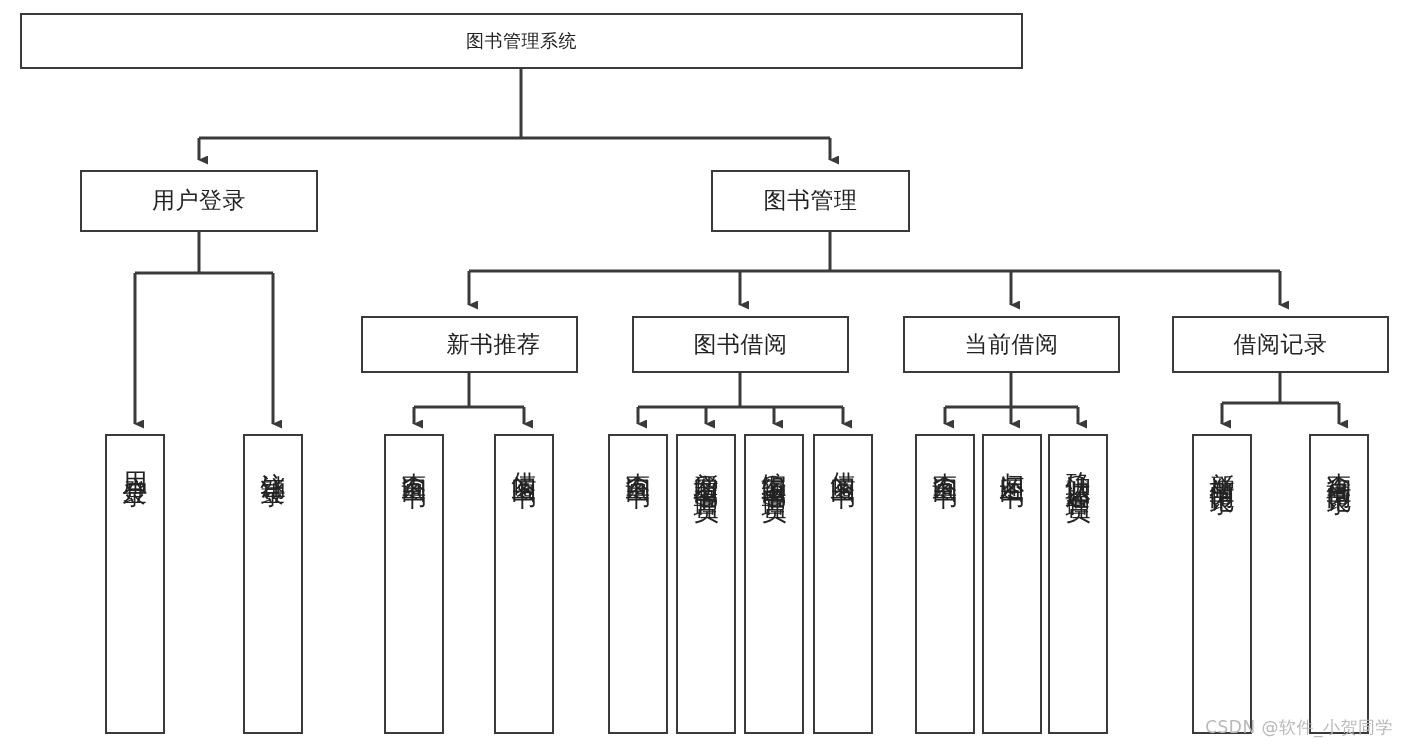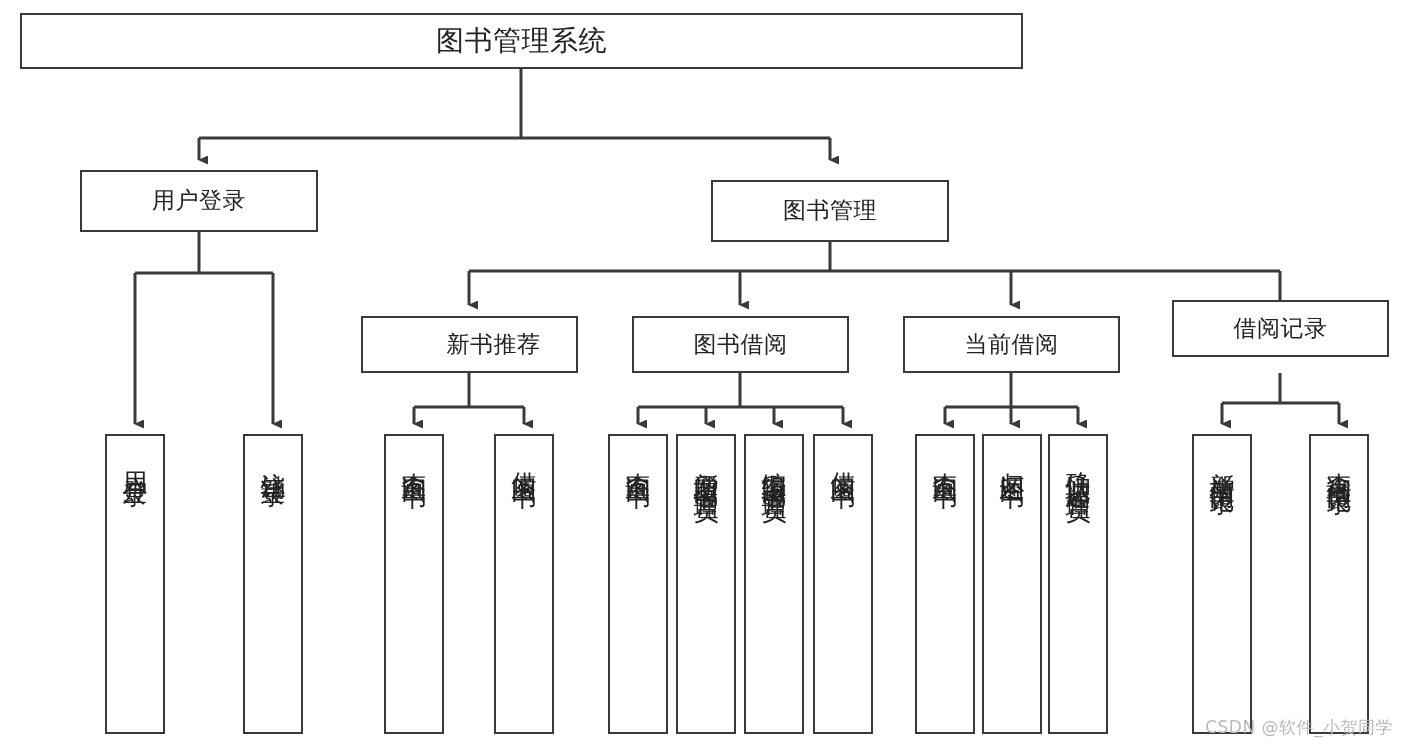--- a/index.html
+++ b/index.html
@@ -40,21 +40,21 @@
   .node .label {
     display: block;
     line-height: 1.12;
     letter-spacing: 0.5px;
   }
   
   .node.h .label {
     writing-mode: horizontal-tb;
     font-size: 23px;
   }
-  .node.root .label { font-size: 28px; }
+  .node.root .label { font-size: 18px; }
   
   .node.v {
     align-items: flex-start;
     justify-content: center;
     padding-top: 16px;
   }
   .node.v .label {
     writing-mode: vertical-rl;
     text-orientation: upright;
     font-size: 25px;
@@ -129,34 +129,34 @@
     </g>
   </svg>
 
   <div class="node h root" style="left:20px; top:13px; width:1003px; height:56px;">
     <span class="label">图书管理系统</span>
   </div>
 
   <div class="node h" style="left:80px; top:170px; width:238px; height:62px;">
     <span class="label">用户登录</span>
   </div>
-  <div class="node h" style="left:711px; top:180px; width:238px; height:62px;">
+  <div class="node h" style="left:711px; top:170px; width:199px; height:62px;">
     <span class="label">图书管理</span>
   </div>
 
   <div class="node h" style="left:361px; top:316px; width:217px; height:57px;padding-left:48px;">
     <span class="label">新书推荐</span>
   </div>
   <div class="node h" style="left:632px; top:316px; width:217px; height:57px;">
     <span class="label">图书借阅</span>
   </div>
   <div class="node h" style="left:903px; top:316px; width:217px; height:57px;">
     <span class="label">当前借阅</span>
   </div>
-  <div class="node h" style="left:1172px; top:300px; width:217px; height:57px;align-items:center;">
+  <div class="node h" style="left:1172px; top:316px; width:217px; height:57px;align-items:center;">
     <span class="label">借阅记录</span>
   </div>
 
   <div class="node v" style="left:105px; top:434px; width:60px; height:300px;">
     <span class="label">用户登录</span>
   </div>
   <div class="node v" style="left:243px; top:434px; width:60px; height:300px;">
     <span class="label">注销登录</span>
   </div>
 

